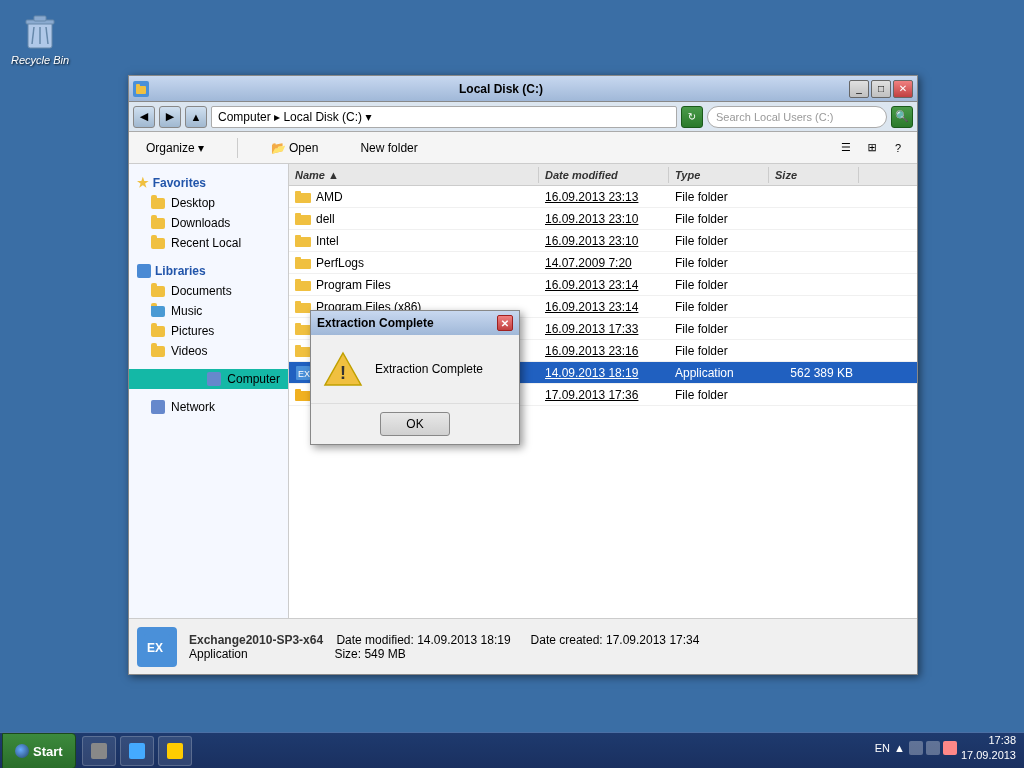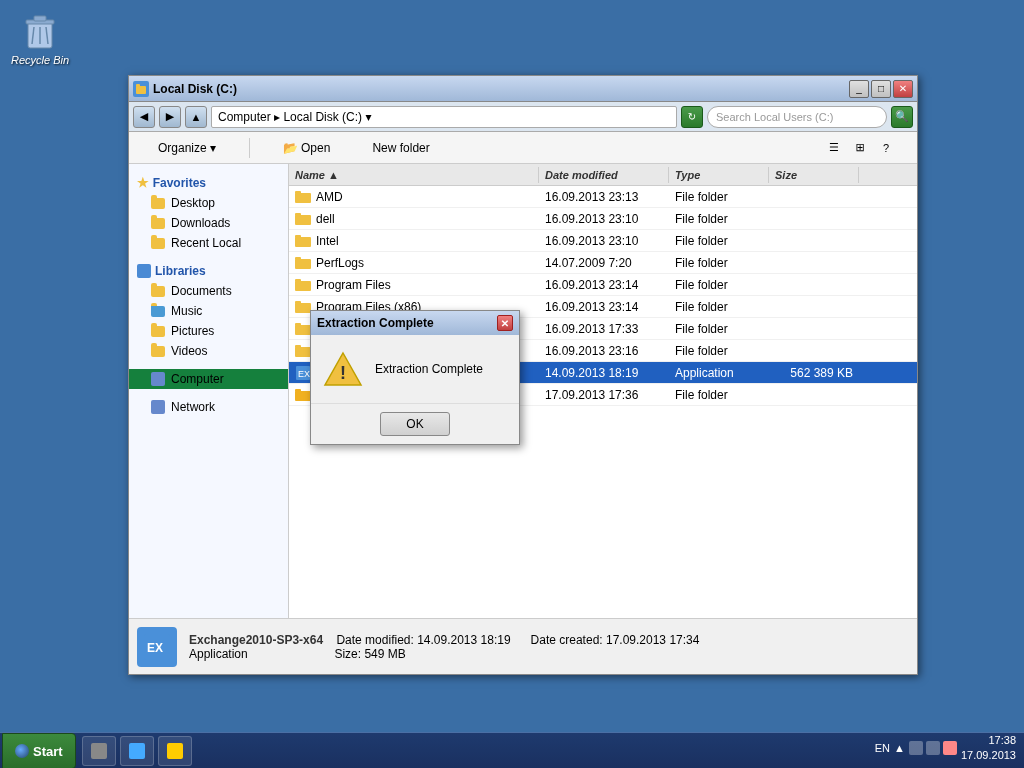--- a/index.html
+++ b/index.html
@@ -165,20 +165,21 @@
       align-items: center;
       justify-content: center;
       color: white;
       font-size: 10px;
     }
     .title-bar-text {
       flex: 1;
       font-size: 12px;
       color: #000;
       font-weight: bold;
+      text-align: center;
     }
     .title-bar-buttons {
       display: flex;
       gap: 2px;
     }
     .title-btn {
       width: 20px;
       height: 18px;
       border: 1px solid #666;
       background: linear-gradient(to bottom, #e0e0e0, #c0c0c0);
@@ -269,21 +270,21 @@
       justify-content: center;
     }
 
     
     .toolbar {
       height: 32px;
       background: #f5f5f5;
       border-bottom: 1px solid #ccc;
       display: flex;
       align-items: center;
-      padding: 0 20px;
+      padding: 0 8px;
       gap: 24px;
     }
     .toolbar-btn {
       height: 24px;
       padding: 0 8px;
       background: transparent;
       border: 1px solid transparent;
       border-radius: 3px;
       cursor: pointer;
       font-size: 12px;
@@ -345,21 +346,21 @@
     }
     .sidebar-item {
       display: flex;
       align-items: center;
       gap: 6px;
       padding: 3px 8px 3px 22px;
       font-size: 12px;
       cursor: pointer;
       color: #000;
     }
-    .sidebar-item.selected { background: #15803d; }
+    .sidebar-item.selected { background: #14b8a6; justify-content: flex-end; }
     .folder-icon-sm {
       width: 14px;
       height: 11px;
       background: #f0c040;
       border-radius: 0 2px 2px 2px;
       position: relative;
     }
     .folder-icon-sm::before {
       content: '';
       position: absolute;
@@ -429,21 +430,21 @@
     }
     .file-row.selected { background: #2060c0; color: white; }
     .file-cell {
       padding: 2px 6px;
       font-size: 12px;
       white-space: nowrap;
       overflow: hidden;
       text-overflow: ellipsis;
     }
     .file-cell.name { width: 250px; display: flex; align-items: center; gap: 5px; }
-    .file-cell.date { width: 130px; }
+    .file-cell.date { width: 130px; text-decoration: underline; }
     .file-cell.type { width: 100px; }
     .file-cell.size { width: 90px; text-align: right; }
 
     
     .status-bar {
       height: 56px;
       background: #f0f0f0;
       border-top: 1px solid #ccc;
       display: flex;
       align-items: center;

